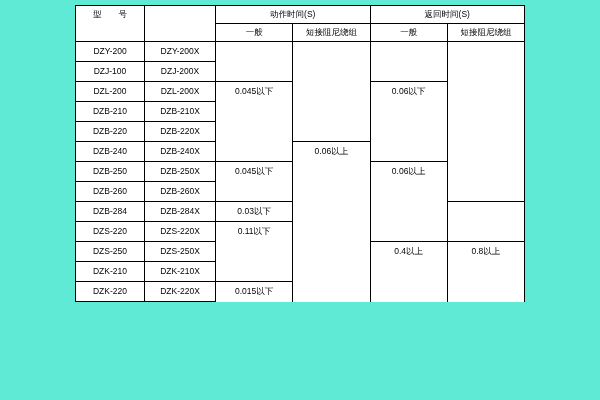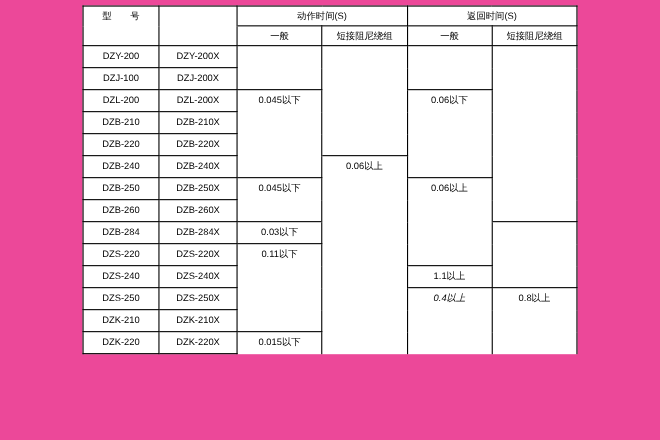--- a/index.html
+++ b/index.html
@@ -7,21 +7,21 @@
     padding: 0;
     width: 600px;
     height: 400px;
     background: #ffffff;
     font-family: "Liberation Sans", sans-serif;
   }
   #sheet {
     position: relative;
     width: 600px;
     height: 400px;
-    background: #ec4899;
+    background: #5eead4;
     overflow: hidden;
   }
   table.spec {
     position: absolute;
     left: 75px;
     top: 5px;
     width: 450px;
     border-collapse: collapse;
     table-layout: fixed;
     background: #ffffff;
@@ -152,33 +152,25 @@
         </tr>
         <tr>
           <td class="model">DZS-220</td>
           <td class="modelx">DZS-220X</td>
           <td class="val" style="border-bottom: none; margin-top: 44px;">0.11以下</td>
           <td class="val" style="border-top: none; border-bottom: none;"></td>
           <td class="val" style="border-top: none;"></td>
           <td class="val" style="border-top: none; border-bottom: none;"></td>
         </tr>
         <tr>
-          <td class="model">DZS-240</td>
-          <td class="modelx">DZS-240X</td>
-          <td class="val" style="border-top: none; border-bottom: none;"></td>
-          <td class="val" style="border-top: none; border-bottom: none;"></td>
-          <td class="val">1.1以上</td>
-          <td class="val" style="border-top: none;"></td>
-        </tr>
-        <tr>
           <td class="model">DZS-250</td>
           <td class="modelx">DZS-250X</td>
           <td class="val" style="border-top: none; border-bottom: none;"></td>
           <td class="val" style="border-top: none; border-bottom: none;"></td>
-          <td class="val" style="border-bottom: none; font-style: italic;">0.4以上</td>
+          <td class="val" style="border-bottom: none;">0.4以上</td>
           <td class="val" style="border-bottom: none;">0.8以上</td>
         </tr>
         <tr>
           <td class="model">DZK-210</td>
           <td class="modelx">DZK-210X</td>
           <td class="val" style="border-top: none;"></td>
           <td class="val" style="border-top: none; border-bottom: none;"></td>
           <td class="val" style="border-top: none; border-bottom: none;"></td>
           <td class="val" style="border-top: none; border-bottom: none;"></td>
         </tr>

